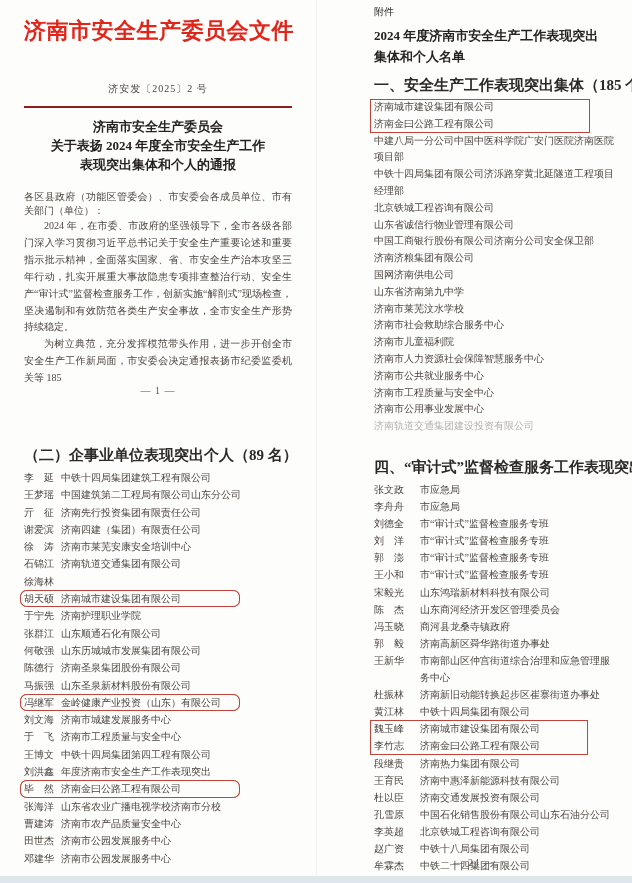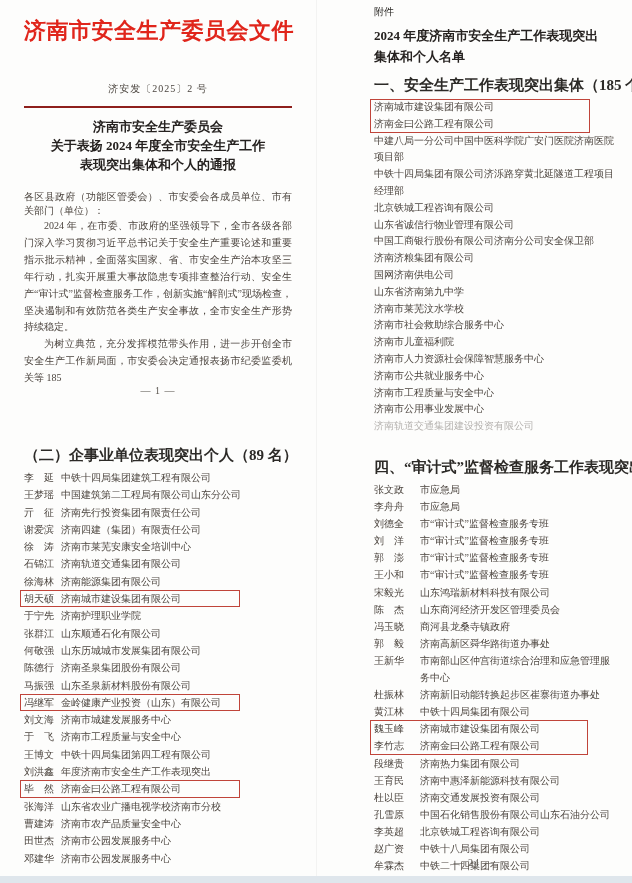--- a/index.html
+++ b/index.html
@@ -43,21 +43,21 @@
   .page-rt .row{line-height:16.8px;display:table;}
   .page-rb .row{line-height:17.1px;}
   .p-name{flex:none;width:37px;display:inline-block;}
   .page-rb .p-name{width:46px;}
   .p-org{flex:1;min-width:0;}
   .page-rb .row .p-org{white-space:normal;}
 
   .box-single{box-shadow:inset 0 1px 0 #c0443a,inset 0 -1px 0 #c0443a,inset 1px 0 0 #c0443a,inset -1px 0 0 #c0443a;}
   .box-top{box-shadow:inset 0 1px 0 #c0443a,inset 1px 0 0 #c0443a,inset -1px 0 0 #c0443a;}
   .box-bottom{box-shadow:inset 0 -1px 0 #c0443a,inset 1px 0 0 #c0443a,inset -1px 0 0 #c0443a;}
-  .page-lb .box-single{margin-right:64px;}
+  .page-lb .box-single{margin-right:64px;border-radius:7px;}
   .page-rt .box-top,.page-rt .box-bottom{min-width:212px;}
   .page-rb .box-top,.page-rb .box-bottom{margin-right:34px;}
   .faded{opacity:.42;filter:blur(.3px);}
 </style>
 </head>
 <body>
 
 <div class="canvas">
 
   <section class="page page-lt">
@@ -98,21 +98,20 @@
         <div class="row">
           <span class="p-name">徐　涛</span>
           <span class="p-org">济南市莱芜安康安全培训中心</span>
         </div>
         <div class="row">
           <span class="p-name">石锦江</span>
           <span class="p-org">济南轨道交通集团有限公司</span>
         </div>
         <div class="row">
           <span class="p-name">徐海林</span>
-          <span class="p-org">济南能源集团有限公司</span>
         </div>
         <div class="row box-single">
           <span class="p-name">胡天硕</span>
           <span class="p-org">济南城市建设集团有限公司</span>
         </div>
         <div class="row">
           <span class="p-name">于宁先</span>
           <span class="p-org">济南护理职业学院</span>
         </div>
         <div class="row">

